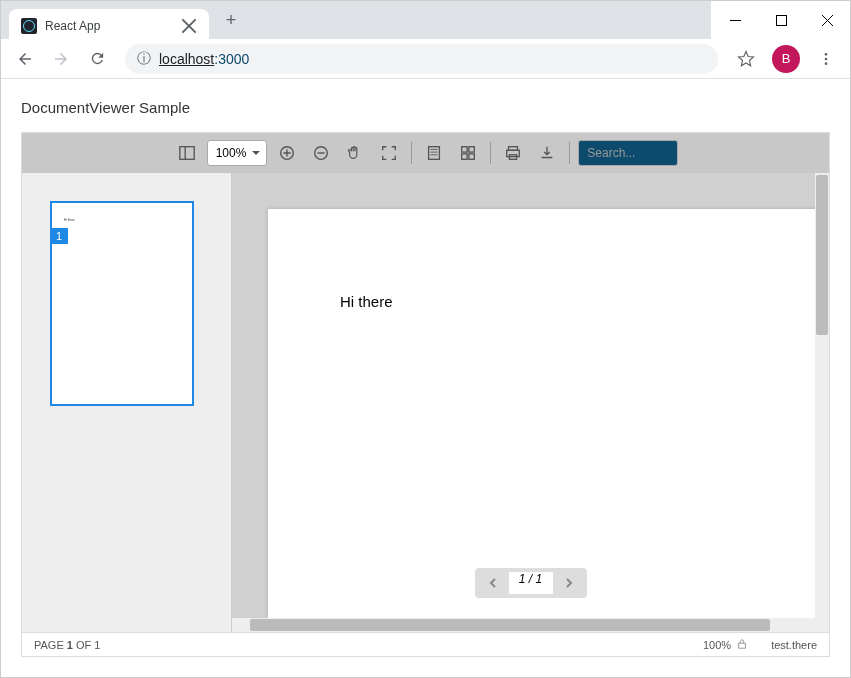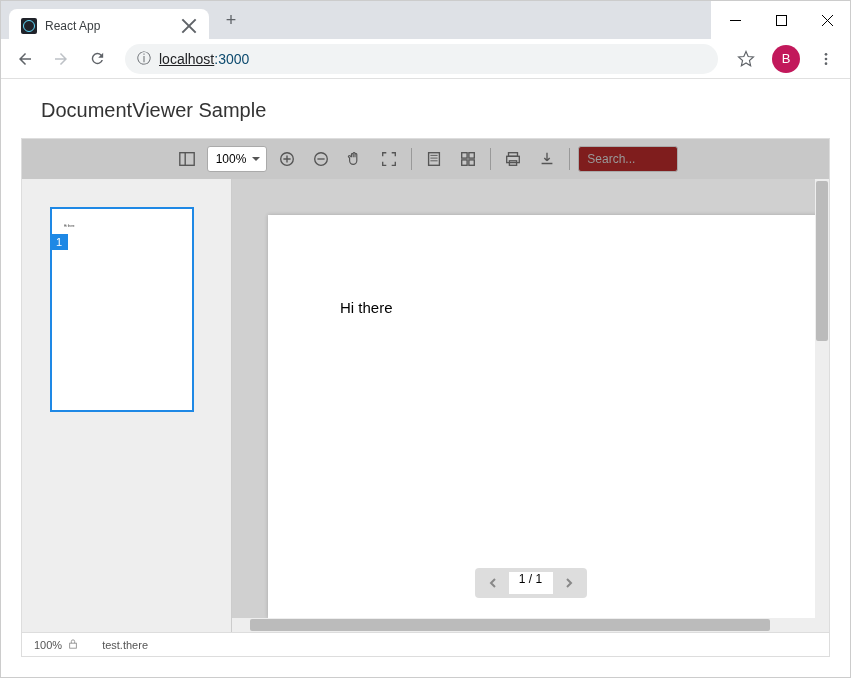--- a/index.html
+++ b/index.html
@@ -26,46 +26,46 @@
     .info-icon { color: #5f6368; font-size: 14px; }
     .url-text { font-size: 14px; color: #202124; }
     .url-text .host { color: #202124; text-decoration: underline; }
     .url-text .port { color: #0c4a6e; }
     .star-btn { width: 32px; height: 32px; display: flex; align-items: center; justify-content: center; cursor: pointer; color: #5f6368; }
     .avatar { width: 28px; height: 28px; border-radius: 50%; background: #c2185b; color: #fff; display: flex; align-items: center; justify-content: center; font-size: 13px; font-weight: 500; margin: 0 6px; }
     .menu-dots { width: 32px; height: 32px; display: flex; align-items: center; justify-content: center; cursor: pointer; color: #5f6368; }
     
     
     .page { flex: 1; background: #fff; padding: 20px; display: flex; flex-direction: column; overflow: hidden; }
-    .page-title { font-size: 20px; color: #333; margin-bottom: 16px; font-weight: 400; margin-left: 20px; }
+    .page-title { font-size: 15px; color: #333; margin-bottom: 16px; font-weight: 400; }
     
     
     .doc-viewer { flex: 1; display: flex; flex-direction: column; border: 1px solid #ddd; min-height: 0; }
     .toolbar { display: flex; align-items: center; justify-content: center; background: #c8c8c8; height: 40px; gap: 6px; padding: 0 8px; }
     .tb-btn { width: 28px; height: 28px; display: flex; align-items: center; justify-content: center; cursor: pointer; color: #555; }
     .tb-btn svg { width: 18px; height: 18px; }
     .zoom-select { background: #fff; border: 1px solid #aaa; border-radius: 3px; height: 26px; padding: 0 20px 0 8px; font-size: 12px; display: flex; align-items: center; position: relative; cursor: pointer; }
     .zoom-select::after { content: ""; position: absolute; right: 6px; top: 50%; transform: translateY(-25%); border: 4px solid transparent; border-top-color: #555; }
     .tb-sep { width: 1px; height: 22px; background: #999; margin: 0 2px; }
-    .search-box { background: #7f1d1d; border: 1px solid #aaa; border-radius: 3px; height: 26px; width: 100px; padding: 0 8px; font-size: 12px; color: #999; display: flex; align-items: center; }
+    .search-box { background: #0c4a6e; border: 1px solid #aaa; border-radius: 3px; height: 26px; width: 100px; padding: 0 8px; font-size: 12px; color: #999; display: flex; align-items: center; }
     
     .viewer-body { flex: 1; display: flex; min-height: 0; }
     .thumb-panel { width: 210px; background: #eee; border-right: 1px solid #ccc; padding: 28px; }
     .thumb { width: 144px; height: 205px; background: #fff; border: 2px solid #1e88e5; position: relative; }
     .thumb-num { position: absolute; left: -2px; top: 25px; background: #1e88e5; color: #fff; font-size: 11px; padding: 2px 6px; }
     .thumb-content { font-size: 3px; color: #333; padding: 15px 12px; }
     
     .doc-area { flex: 1; display: flex; flex-direction: column; background: #d0d0d0; position: relative; min-height: 0; }
     .doc-scroll { flex: 1; overflow: hidden; position: relative; padding: 36px 0 0 36px; }
     .doc-page { background: #fff; width: 100%; height: 100%; padding: 84px 72px; box-shadow: 0 0 4px rgba(0,0,0,0.2); }
     .doc-text { font-size: 15px; color: #000; }
     
     .pager { position: absolute; bottom: 20px; left: 50%; transform: translateX(-50%); background: #ddd; border-radius: 4px; display: flex; align-items: center; height: 30px; padding: 0 4px; }
     .pager-btn { width: 28px; height: 28px; display: flex; align-items: center; justify-content: center; color: #888; cursor: pointer; }
-    .pager-input { background: #fff; border: none; width: 44px; height: 22px; text-align: center; font-size: 12px; margin: 0 2px; }
+    .pager-input { background: #fff; border: none; width: 44px; height: 22px; text-align: center; font-size: 12px; margin: 0 2px; font-style: italic; }
     
     .v-scroll { position: absolute; right: 0; top: 0; bottom: 14px; width: 14px; background: #eee; }
     .v-thumb { position: absolute; right: 1px; top: 2px; width: 12px; height: 160px; background: #bbb; border-radius: 2px; }
     .h-scroll { height: 14px; background: #eee; display: flex; align-items: center; }
     .h-thumb { height: 12px; width: 520px; background: #bbb; margin-left: 18px; border-radius: 2px; }
     
     .status-bar { display: flex; align-items: center; height: 24px; background: #fff; padding: 0 12px; font-size: 11px; color: #555; border-top: 1px solid #ddd; }
     .status-left { flex: 1; }
     .status-left b { font-weight: 700; }
     .status-zoom { margin-right: 6px; }
@@ -241,20 +241,21 @@
           <div class="v-scroll">
               <div class="v-thumb"></div>
             </div>
           <div class="h-scroll">
               <div class="h-thumb"></div>
             </div>
         </div>
       </div>
 
       <div class="status-bar">
+        <div class="status-left"><span>PAGE </span><b>1</b><span> OF 1</span></div>
         <span class="status-zoom">100%</span>
         <span class="lock-ic">
           <svg width="10" height="10" viewBox="0 0 12 12">
               <rect x="2" y="5" width="8" height="6" stroke="currentColor" fill="none"></rect>
               <path d="M4 5V3a2 2 0 014 0v2" stroke="currentColor" fill="none"></path>
             </svg>
         </span>
         <span class="filename">test.there</span>
       </div>
     </div>

